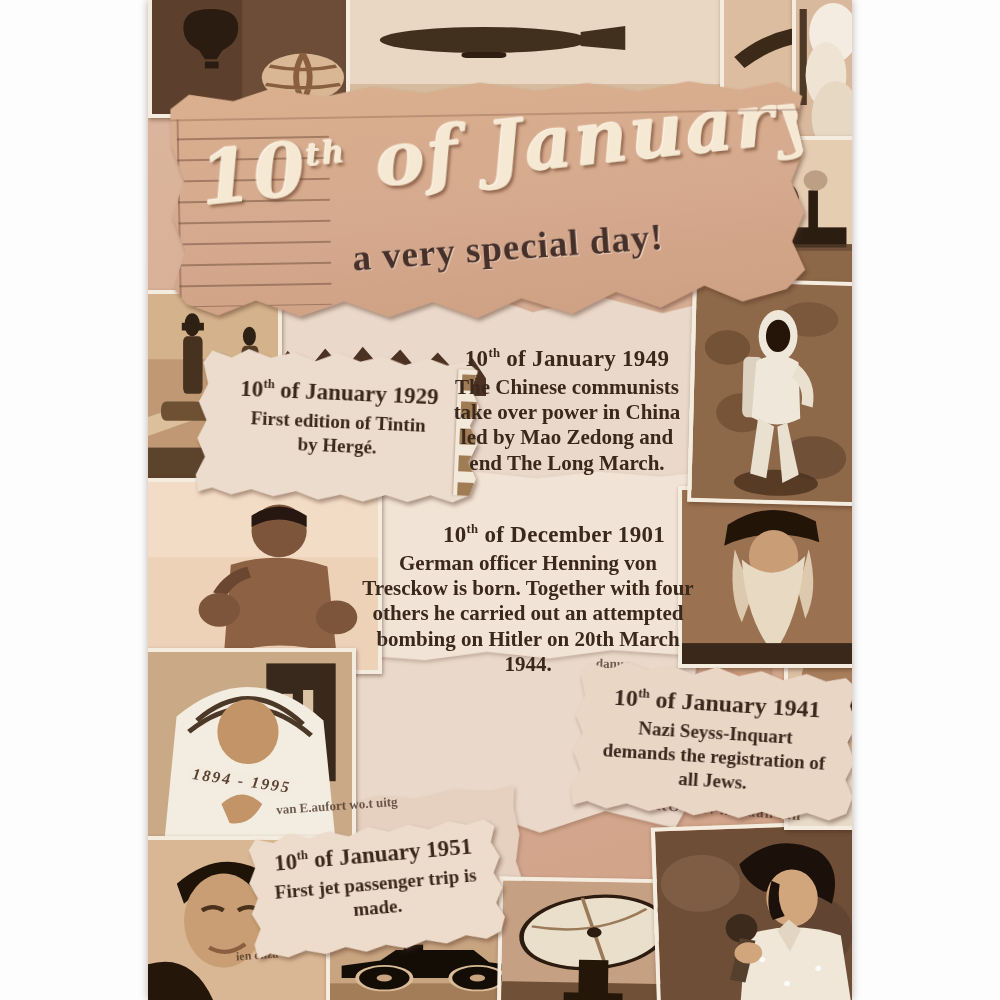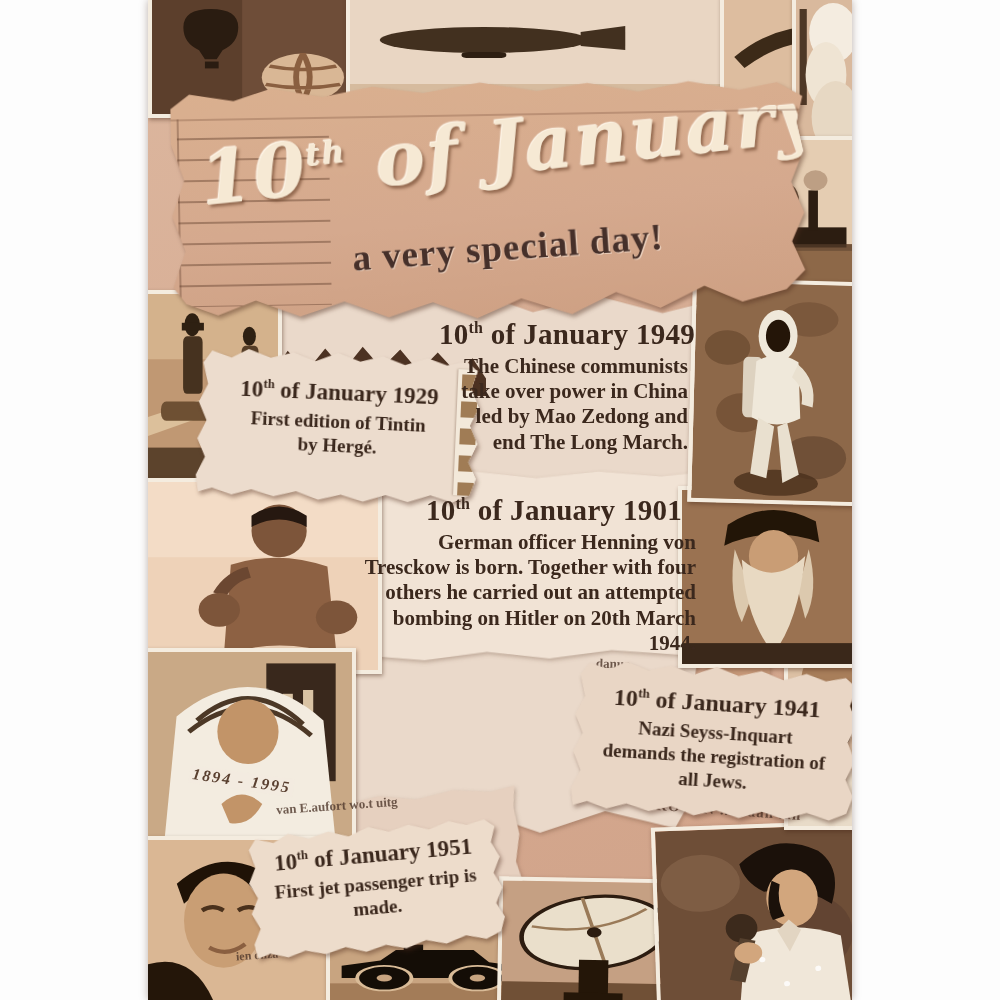--- a/index.html
+++ b/index.html
@@ -35,23 +35,23 @@
   
   .main-title{position:absolute;left:28px;top:26px;width:580px;text-align:center;
         transform:rotate(-5deg);font-family:"DejaVu Serif",serif;font-style:italic;font-weight:700;
         font-size:74px;letter-spacing:2px;color:#f6e9d4;
         text-shadow:-1px -1px 1px #fff8ec,2px 3px 3px rgba(92,52,30,.55);white-space:nowrap;}
   .main-title sup{font-size:42%;vertical-align:28px;}
   .subtitle{position:absolute;left:120px;top:146px;width:430px;text-align:center;
         transform:rotate(-3deg);font-weight:700;font-size:37px;color:#46302a;letter-spacing:1px;
         text-shadow:1px 1px 0 rgba(255,248,238,.5);white-space:nowrap;}
   .event{position:absolute;z-index:7;text-align:center;color:#3b281d;font-weight:700;}
-  .ev-head{font-size:29px;white-space:nowrap;letter-spacing:.3px;}
+  .ev-head{font-size:23px;white-space:nowrap;letter-spacing:.3px;margin-top:28px;}
   .ev-head sup{font-size:55%;vertical-align:super;}
-  .ev-body{font-size:21px;line-height:1.2;margin:3px auto 0;text-align:right;}
+  .ev-body{font-size:21px;line-height:1.2;margin:3px auto 0;}
   .paper-head{font-size:23px;white-space:nowrap;text-align:center;color:#3b281d;font-weight:700;}
   .paper-head sup{font-size:55%;vertical-align:super;}
   .paper-body{font-size:19px;line-height:1.25;margin:4px auto 0;text-align:center;color:#3b281d;font-weight:700;}
   .frag{position:absolute;color:#4f382c;font-weight:700;opacity:.8;white-space:nowrap;}
   .teresa-caption{position:absolute;left:20%;top:63%;transform:rotate(8deg);font-style:italic;
         font-weight:700;font-size:16px;letter-spacing:2px;color:#5a4030;z-index:2;
         background:rgba(243,236,224,.35);padding:0 3px;}
   .z1{z-index:1}.z2{z-index:2}.z3{z-index:3}.z5{z-index:5}.z6{z-index:6}
 </style>
 </head>
@@ -289,20 +289,20 @@
         <div class="main-title"><span>10</span><sup>th</sup><span> of January</span></div>
         <div class="subtitle">a very special day!</div>
       </div>
     </div>
 
     <div class="event" style="left:266px;top:318px;width:306px">
       <div class="ev-head"><span>10</span><sup>th</sup><span> of January 1949</span></div>
       <div class="ev-body" style="max-width:242px">The Chinese communists take over power in China led by Mao Zedong and end The Long March.</div>
     </div>
     <div class="event" style="left:208px;top:494px;width:344px">
-      <div class="ev-head" style="transform:translateX(26px)"><span>10</span><sup>th</sup><span> of January 1901</span></div>
+      <div class="ev-head" style="transform:translateX(26px)"><span>10</span><sup>th</sup><span> of December 1901</span></div>
       <div class="ev-body" style="max-width:336px">German officer Henning von Tresckow is born. Together with four others he carried out an attempted bombing on Hitler on 20th March 1944.</div>
     </div>
     <div class="event" style="left:164px;top:648px;width:292px">
     </div>
 
   </div>
 </div>
 
 </body></html>

